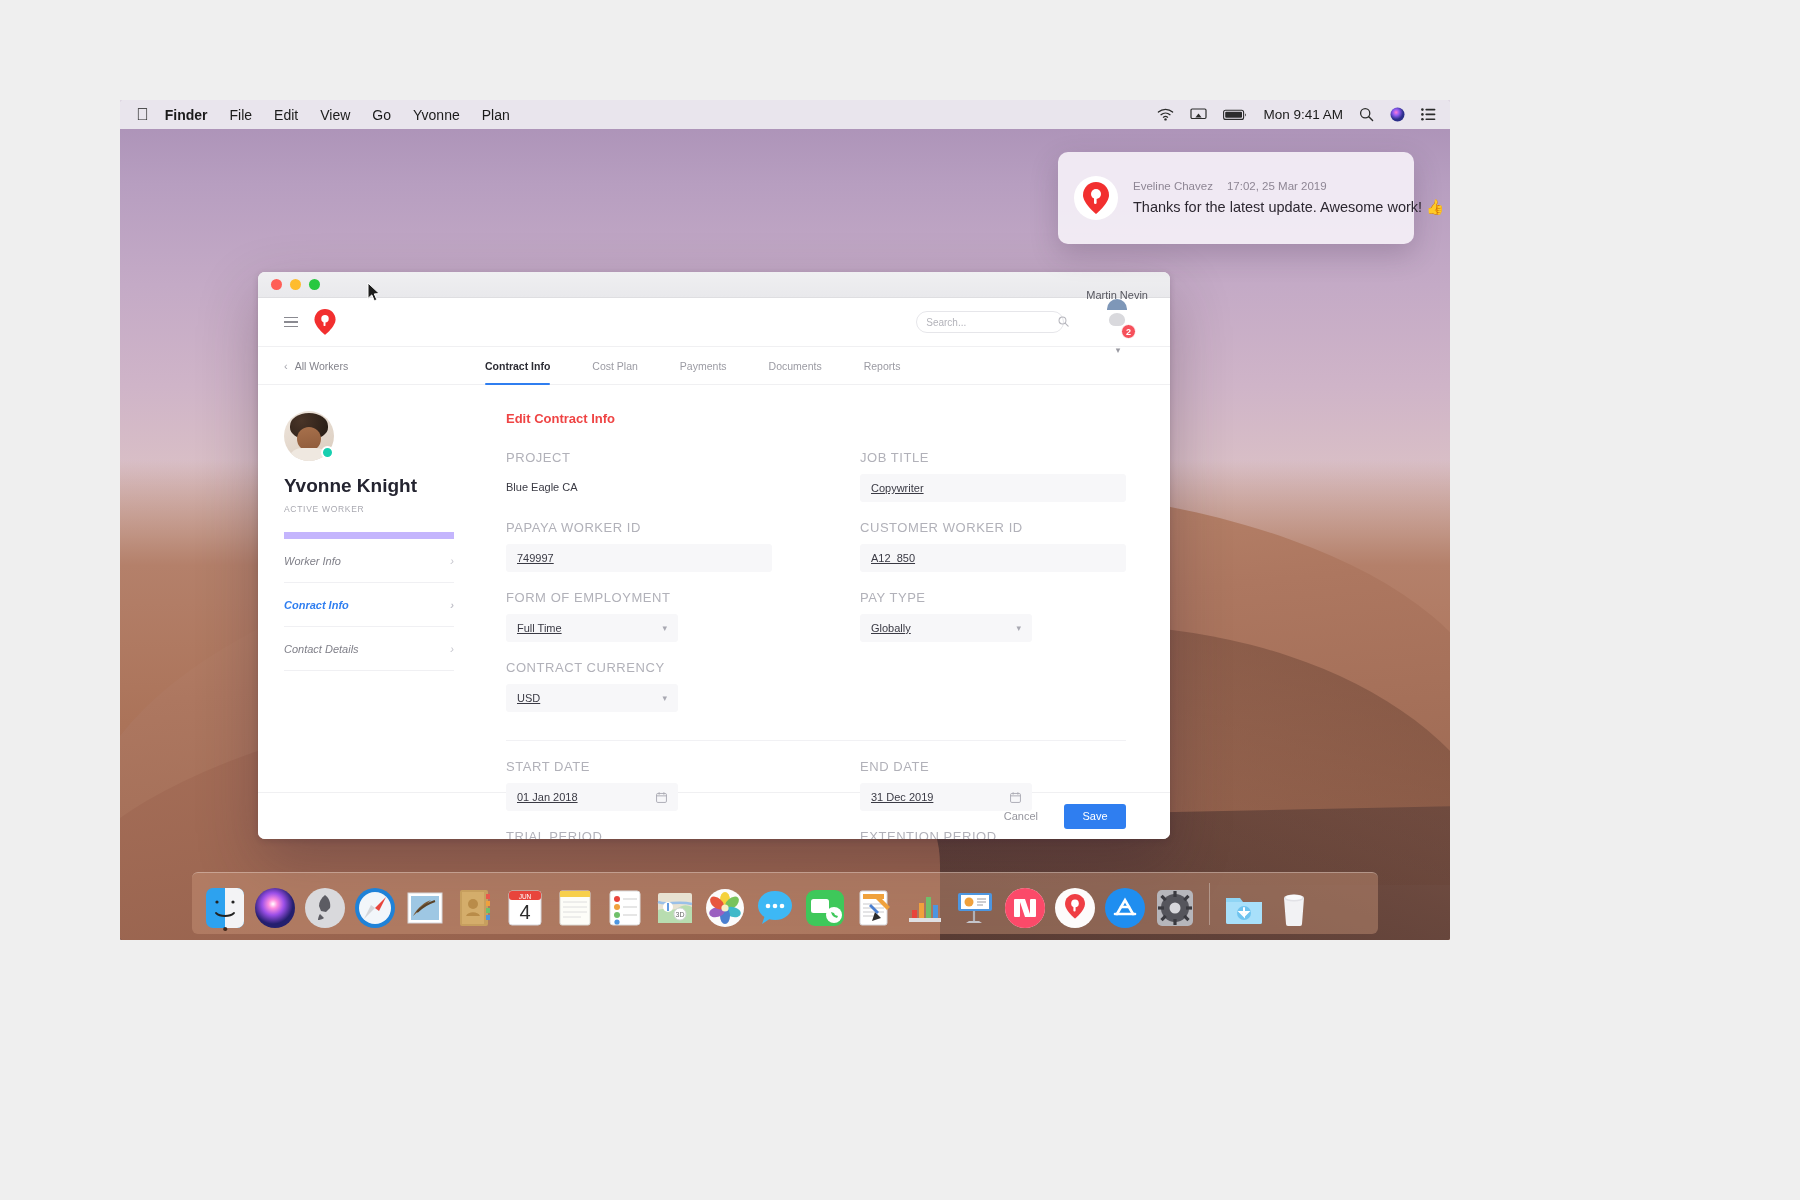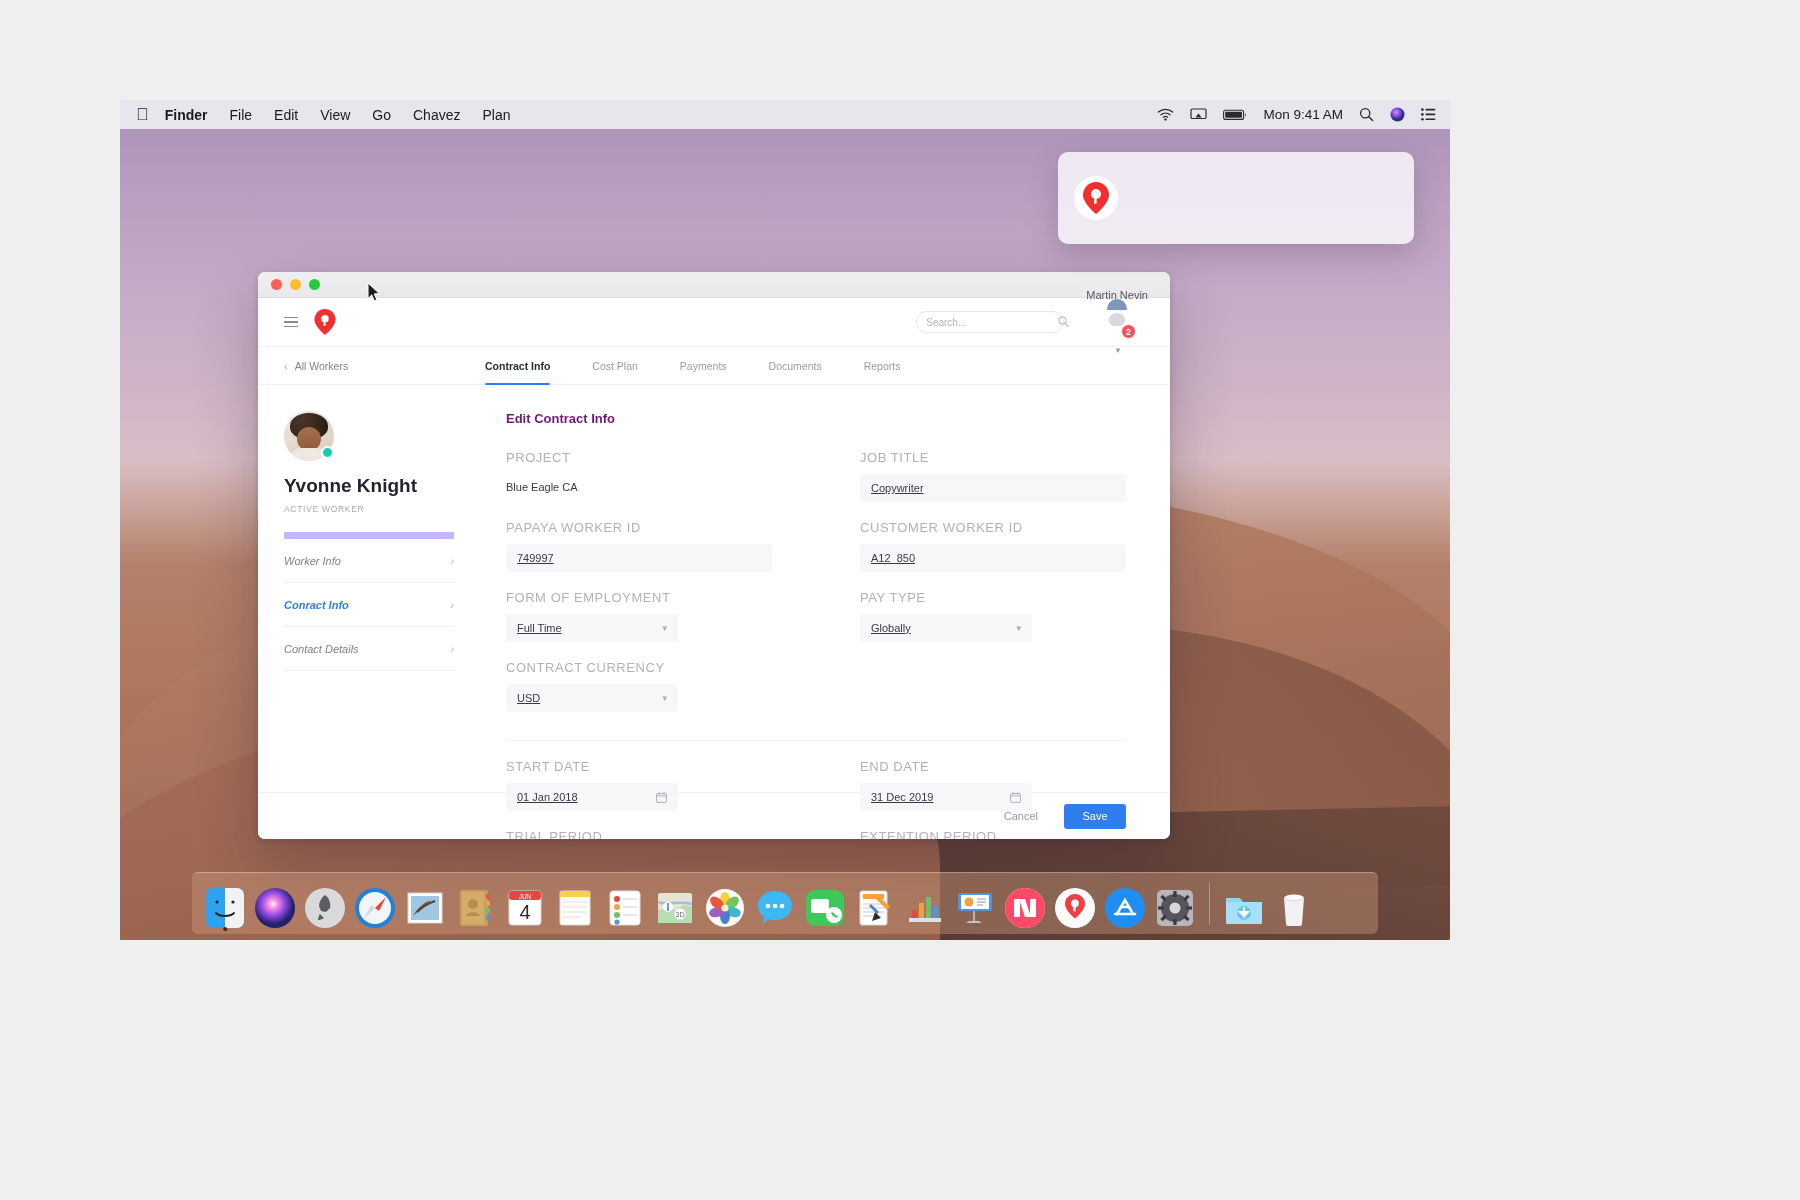--- a/index.html
+++ b/index.html
@@ -253,21 +253,21 @@
     border-bottom: 1px solid #f0f0f3;
     font-size: 11px; color: #7f7f88;
     cursor: pointer;
   }
   .sidenav-item.active { color: #2f7ef0; font-weight: bold; }
   .sidenav-item .label { flex: 1; }
   .sidenav-item .chev { font-size: 11px; color: #c3c3cb; }
 
   
   #formcol { flex: 1; padding: 26px 44px 0 26px; min-width: 0; position: relative; }
-  #form-title { font-size: 13px; font-weight: bold; color: #701a75; margin-bottom: 24px; }
+  #form-title { font-size: 13px; font-weight: bold; color: #ef4444; margin-bottom: 24px; }
   .grid { display: grid; grid-template-columns: 1fr 1fr; column-gap: 88px; row-gap: 0; }
   .field { margin-bottom: 18px; }
   .flabel {
     font-size: 13px; letter-spacing: .55px;
     color: #b1b1b9; text-transform: uppercase;
     margin-bottom: 9px;
   }
   .fplain { font-size: 11px; color: #3a3a44; height: 26px; display: flex; align-items: center; }
   .fbox {
     height: 28px; background: #f7f7f9;
@@ -342,21 +342,21 @@
     <div id="sand-ridge-2"></div>
   </div>
 
   <div id="menubar">
     <span class="apple"></span>
     <span class="mb-item bold">Finder</span>
     <span class="mb-item">File</span>
     <span class="mb-item">Edit</span>
     <span class="mb-item">View</span>
     <span class="mb-item">Go</span>
-    <span class="mb-item">Chavez</span>
+    <span class="mb-item">Yvonne</span>
     <span class="mb-item">Plan</span>
     <span class="spacer"></span>
     <span class="mb-right">
       <span class="mb-ico">
         <svg width="17" height="13" viewBox="0 0 17 13">
             <g fill="none" stroke="#2c2c2c" stroke-width="1.3" stroke-linecap="round">
           <path d="M1.4 4.1a10.6 10.6 0 0 1 14.2 0"></path>
               <path d="M4 6.7a7 7 0 0 1 9 0"></path>
               <path d="M6.4 9.2a3.6 3.6 0 0 1 4.2 0"></path>
             </g>
@@ -411,20 +411,27 @@
   </div>
 
   <div id="notification">
     <div id="notif-logo">
       <svg width="26" height="32" viewBox="0 0 26 32">
           <path d="M13 0C5.8 0 0 5.8 0 13c0 8.6 13 19 13 19s13-10.4 13-19C26 5.8 20.2 0 13 0Z" fill="#f22f2f"></path>
           <circle cx="13" cy="12" r="5" fill="#fff"></circle>
           <rect x="11" y="11" width="2.6" height="11" rx="1.2" fill="#fff"></rect>
         </svg>
     </div>
+    <div id="notif-body">
+      <div class="notif-meta">
+        <span>Eveline Chavez</span>
+        <span>17:02, 25 Mar 2019</span>
+      </div>
+      <div class="notif-msg">Thanks for the latest update. Awesome work! 👍</div>
+    </div>
   </div>
 
   <div id="appwin">
 
     <div id="titlebar">
       <span class="tl-dot tl-close"></span>
       <span class="tl-dot tl-min"></span>
       <span class="tl-dot tl-max"></span>
     </div>
 

